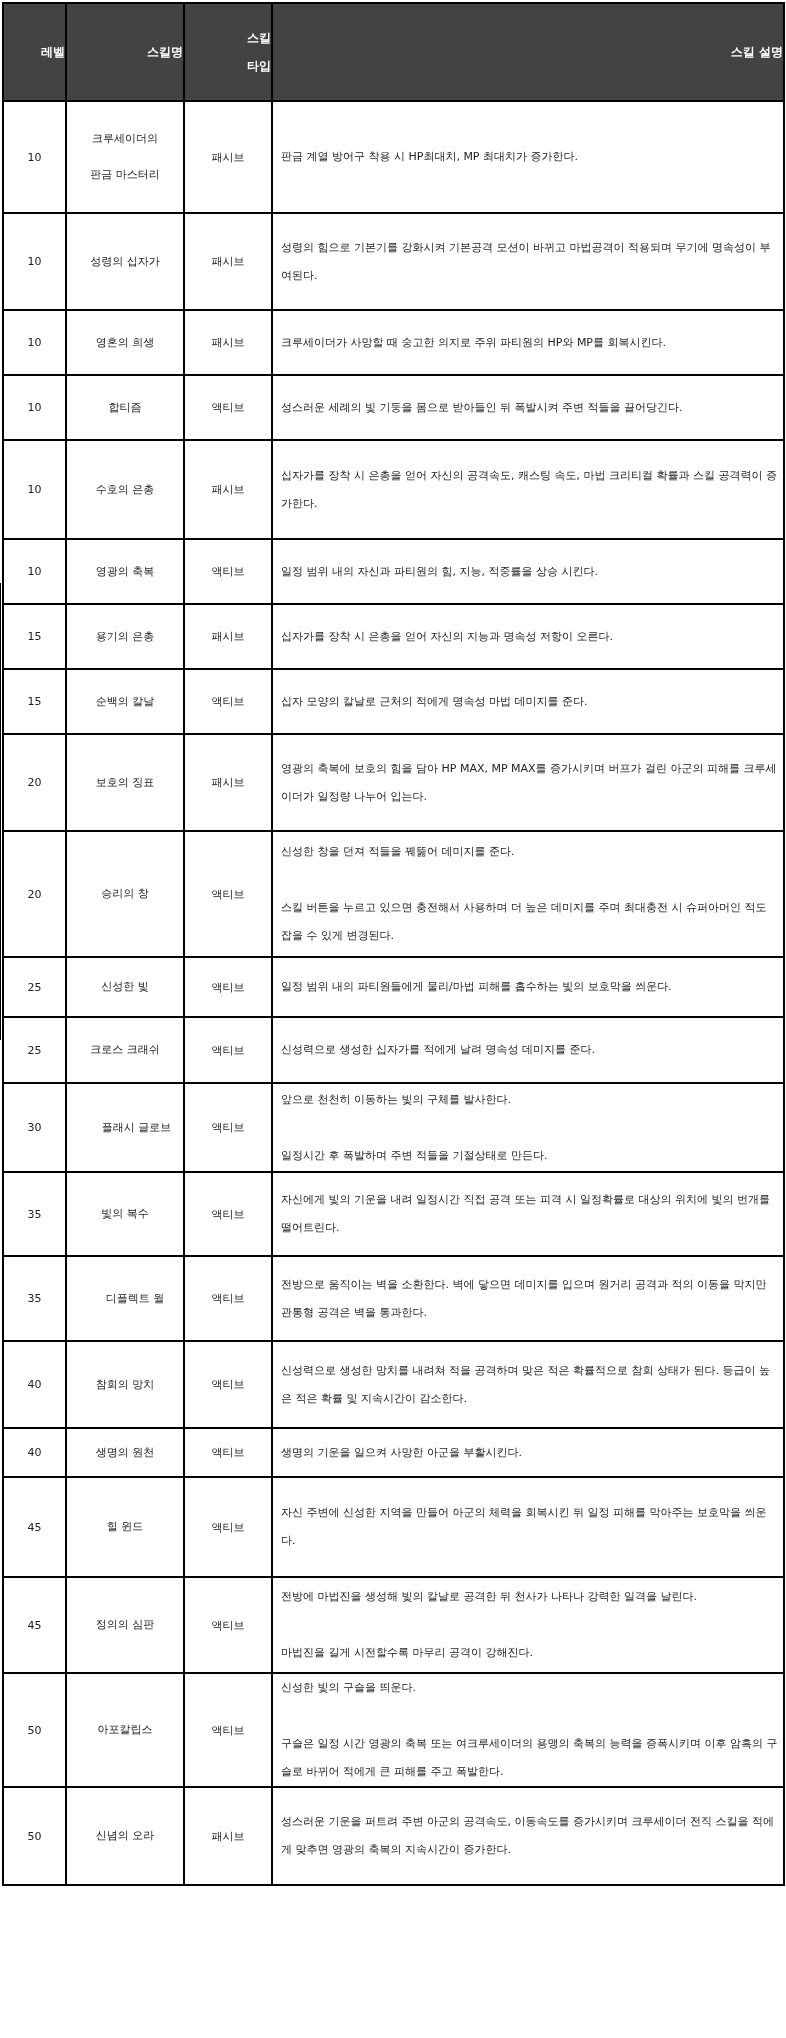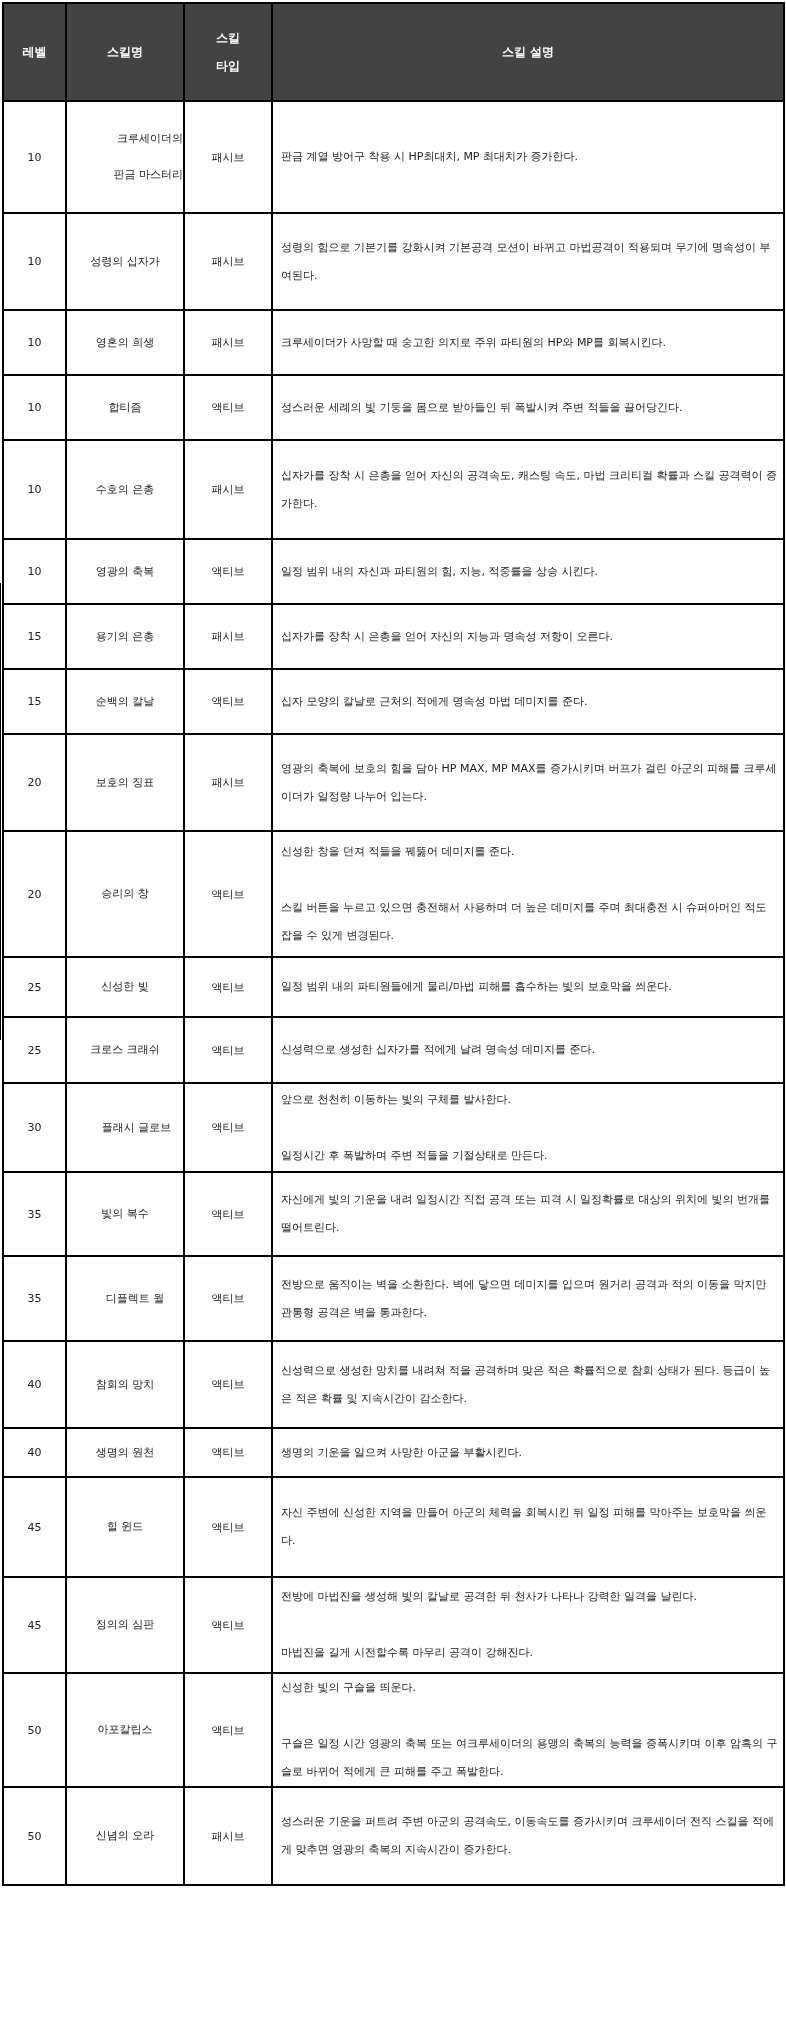--- a/index.html
+++ b/index.html
@@ -2,21 +2,21 @@
 <html><head>
   <meta charset="utf-8">
   <style>
     html, body { margin: 0; padding: 0; background: #ffffff; }
     body { width: 786px; height: 2038px; position: relative; overflow: hidden;
            font-family: "DejaVu Sans", "Liberation Sans", sans-serif; color: #222; }
     .wrap { position: absolute; left: 2px; top: 2px; width: 781px; }
     table.skills { border-collapse: collapse; width: 781px; table-layout: fixed; }
     table.skills th, table.skills td { border: 2px solid #000; padding: 0; font-size: 11px; }
     table.skills th { background: #434343; color: #fff; font-weight: bold; font-size: 12px;
-                      text-align: center; line-height: 28px; height: 96px; }
+                      text-align: right; line-height: 28px; height: 96px; }
     table.skills td.c { text-align: center; }
     table.skills td.desc { text-align: left; padding-left: 8px; padding-right: 4px; line-height: 28px; }
     .desc p { margin: 0; }
     .desc p + p.gap { margin-top: 28px; }
     .nested-mark { position: absolute; border-left: 1px solid #000; border-right: 1px solid #000;
                    left: 0; width: 783px; top: 583px; height: 457px; pointer-events: none; }
   </style>
 </head>
 <body>
 
@@ -35,21 +35,21 @@
         <th>
           <div>스킬</div>
           <div>타입</div>
         </th>
         <th>스킬 설명</th>
       </tr>
     </thead>
     <tbody id="rows">
         <tr style="height: 112px;">
           <td class="c">10</td>
-          <td class="c" style="line-height: 36px; text-align: right;">
+          <td class="c" style="line-height: 36px;">
             <div>크루세이더의</div>
             <div>판금 마스터리</div>
           </td>
           <td class="c">패시브</td>
           <td class="desc">
             <p>판금 계열 방어구 착용 시 HP최대치, MP 최대치가 증가한다.</p>
           </td>
         </tr>
         <tr style="height: 97px;">
           <td class="c">10</td>

